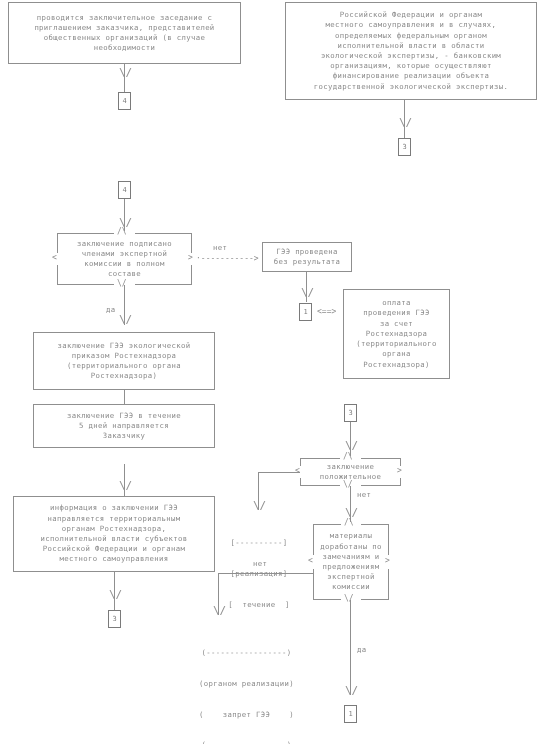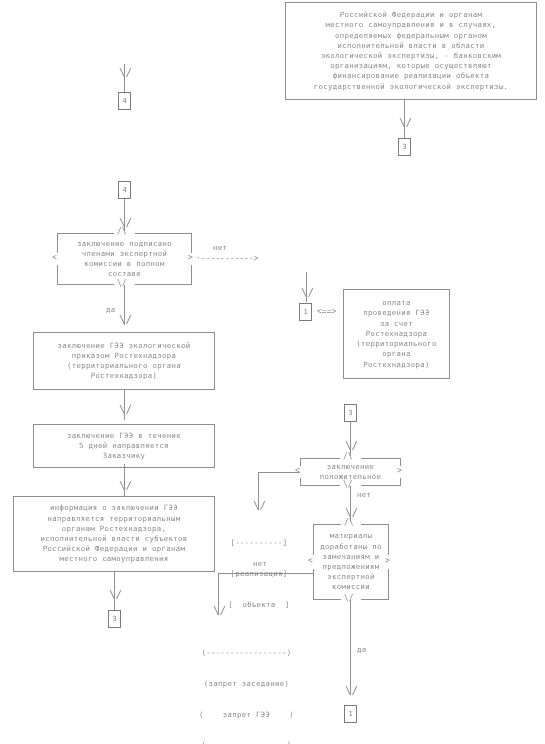--- a/index.html
+++ b/index.html
@@ -144,20 +144,24 @@
     line-height: 8px;
     color: #8f8f8f;
     white-space: pre;
   }
 </style>
 </head>
 <body>
 
 <div class="canvas">
 
+  <div class="node box" style="left:8px; top:2px; width:233px; height:62px;">проводится заключительное заседание с
+приглашением заказчика, представителей
+общественных организаций (в случае
+необходимости</div>
 
   <div class="vline" style="left:124px; top:64px; height:28px;"></div>
   <div class="arrowdown" style="left:119px; top:68px;">\/</div>
   <div class="connector" style="left:118px; top:92px;">4</div>
 
   <div class="node box" style="left:285px; top:2px; width:252px; height:98px;">Российской Федерации и органам
 местного самоуправления и в случаях,
 определяемых федеральным органом
 исполнительной власти в области
 экологической экспертизы, - банковским
@@ -193,20 +197,22 @@
     <div class="caret" style="left:131px; top:21px;">&gt;</div>
     <div class="dec-text">заключение подписано
 членами экспертной
 комиссии в полном
 составе</div>
   </div>
 
   <div class="edgelabel" style="left:213px; top:243px;">нет</div>
   <div class="dashline" style="left:196px; top:255px;">·-----------&gt;</div>
 
+  <div class="node box" style="left:262px; top:242px; width:90px; height:30px;">ГЭЭ проведена
+без результата</div>
 
   <div class="vline" style="left:306px; top:272px; height:30px;"></div>
   <div class="arrowdown" style="left:301px; top:288px;">\/</div>
   <div class="connector" style="left:299px; top:303px;">1</div>
 
   <div class="linkmark" style="left:317px; top:308px;">&lt;==&gt;</div>
 
   <div class="node box" style="left:343px; top:289px; width:107px; height:90px;">оплата
 проведения ГЭЭ
 за счет
@@ -220,21 +226,21 @@
   <div class="arrowdown" style="left:119px; top:315px;">\/</div>
 
   <div class="node box" style="left:33px; top:332px; width:182px; height:58px;">заключение ГЭЭ экологической
 приказом Ростехнадзора
 (территориального органа
 Ростехнадзора)</div>
 
   <div class="vline" style="left:124px; top:390px; height:30px;"></div>
   <div class="arrowdown" style="left:119px; top:405px;">\/</div>
 
-  <div class="node box" style="left:33px; top:424px; width:182px; height:44px;">заключение ГЭЭ в течение
+  <div class="node box" style="left:33px; top:404px; width:182px; height:44px;">заключение ГЭЭ в течение
 5 дней направляется
 Заказчику</div>
 
   <div class="vline" style="left:124px; top:464px; height:33px;"></div>
   <div class="arrowdown" style="left:119px; top:481px;">\/</div>
 
   <div class="node box" style="left:13px; top:496px; width:202px; height:76px;">информация о заключении ГЭЭ
 направляется территориальным
 органам Ростехнадзора,
 исполнительной власти субъектов
@@ -266,21 +272,21 @@
 положительное</div>
   </div>
 
   <div class="hline" style="left:258px; top:472px; width:42px;"></div>
   <div class="vline" style="left:258px; top:472px; height:38px;"></div>
   <div class="arrowdown" style="left:253px; top:501px;">\/</div>
 
   <div class="asciibox" style="left:228px; top:518px; width:62px; text-align:center;">
     <div>[----------]</div>
     <div>[реализация]</div>
-    <div>[  объекта  ]</div>
+    <div>[  течение  ]</div>
     <div>[----------]</div>
   </div>
 
   <div class="edgelabel" style="left:357px; top:490px;">нет</div>
   <div class="vline" style="left:350px; top:486px; height:36px;"></div>
   <div class="arrowdown" style="left:345px; top:508px;">\/</div>
 
   <div class="decision" style="left:313px; top:524px; width:76px; height:76px;">
     <div class="seg" style="left:0; top:0; width:28px; height:1px;"></div>
     <div class="seg" style="left:48px; top:0; width:28px; height:1px;"></div>
@@ -302,21 +308,21 @@
 комиссии</div>
   </div>
 
   <div class="edgelabel" style="left:253px; top:559px;">нет</div>
   <div class="hline" style="left:218px; top:573px; width:95px;"></div>
   <div class="vline" style="left:218px; top:573px; height:42px;"></div>
   <div class="arrowdown" style="left:213px; top:606px;">\/</div>
 
   <div class="asciibox" style="left:179px; top:628px; width:135px; text-align:center;">
     <div>(-----------------)</div>
-    <div>(запрет заседание)</div>
+    <div>(органом реализации)</div>
     <div>(    запрет ГЭЭ    )</div>
     <div>(-----------------)</div>
   </div>
 
   <div class="edgelabel" style="left:357px; top:645px;">да</div>
   <div class="vline" style="left:350px; top:600px; height:95px;"></div>
   <div class="arrowdown" style="left:345px; top:686px;">\/</div>
   <div class="connector" style="left:344px; top:705px;">1</div>
 
 </div>

